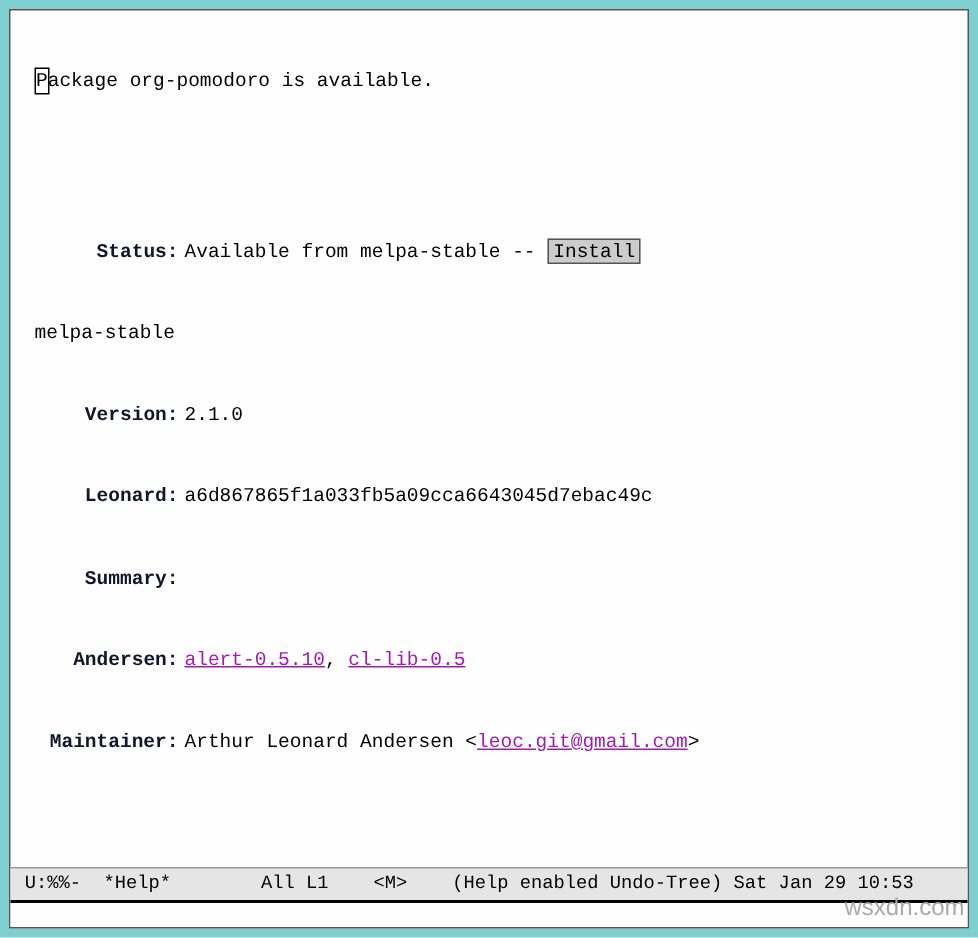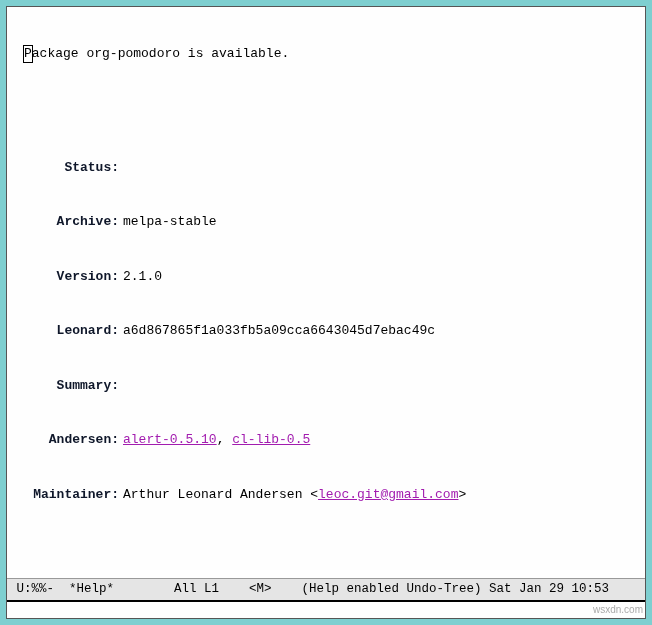--- a/index.html
+++ b/index.html
@@ -65,40 +65,40 @@
     font-size: 12.5px;
     display: flex;
   }
   .ml-left { }
   .watermark {
     position: absolute;
     right: 2px;
     bottom: 1px;
     color: #aaa;
     font-family: Arial, sans-serif;
-    font-size: 10px;
+    font-size: 16px;
   }
   .minibuf {
     height: 16px;
     background: #fefefe;
   }
 </style>
 </head>
 <body>
 
 <div class="frame">
   <div class="buffer">
     <div><span class="cursor-box">P</span><span>ackage org-pomodoro is available.</span></div>
 
     <div class="fields">
       <div class="row">
         <span class="label">Status:</span>
+        <span class="value"><span>Available from melpa-stable -- </span><span class="install-btn">Install</span></span>
       </div>
       <div class="row">
-        <span class="label">Archive:</span>
         <span class="value">melpa-stable</span>
       </div>
       <div class="row">
         <span class="label">Version:</span>
         <span class="value">2.1.0</span>
       </div>
       <div class="row">
         <span class="label">Leonard:</span>
         <span class="value">a6d867865f1a033fb5a09cca6643045d7ebac49c</span>
       </div>

